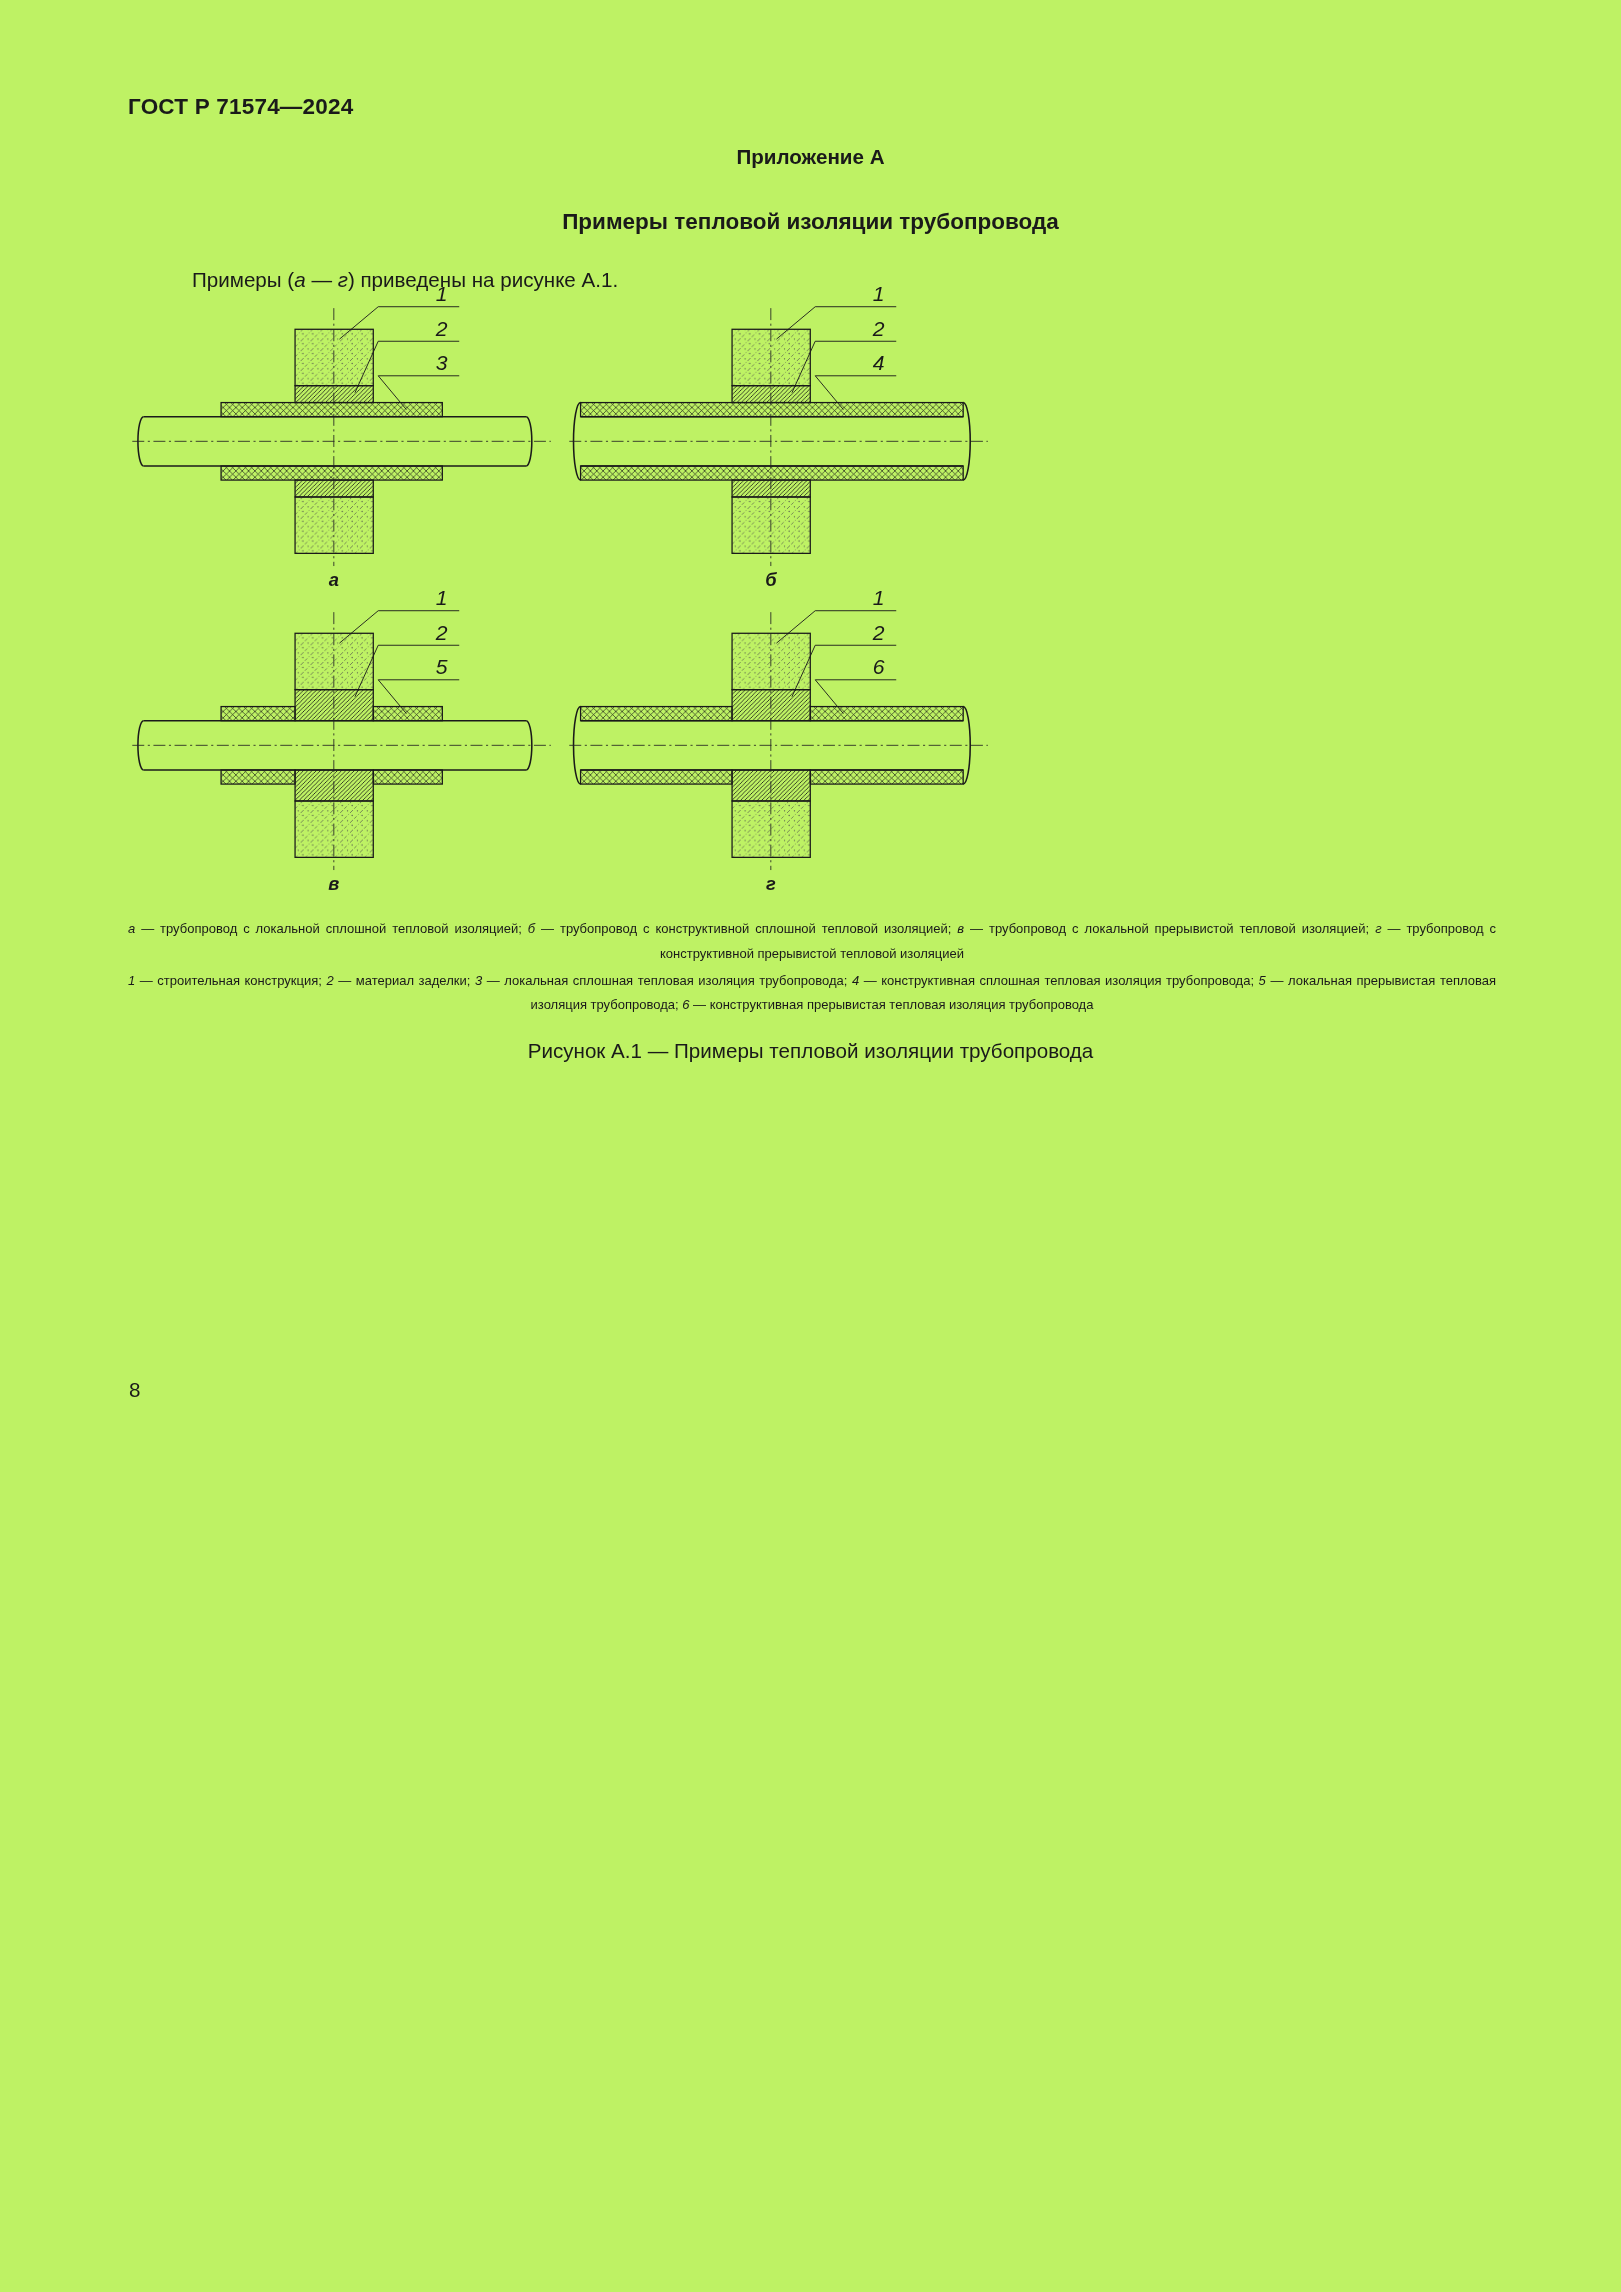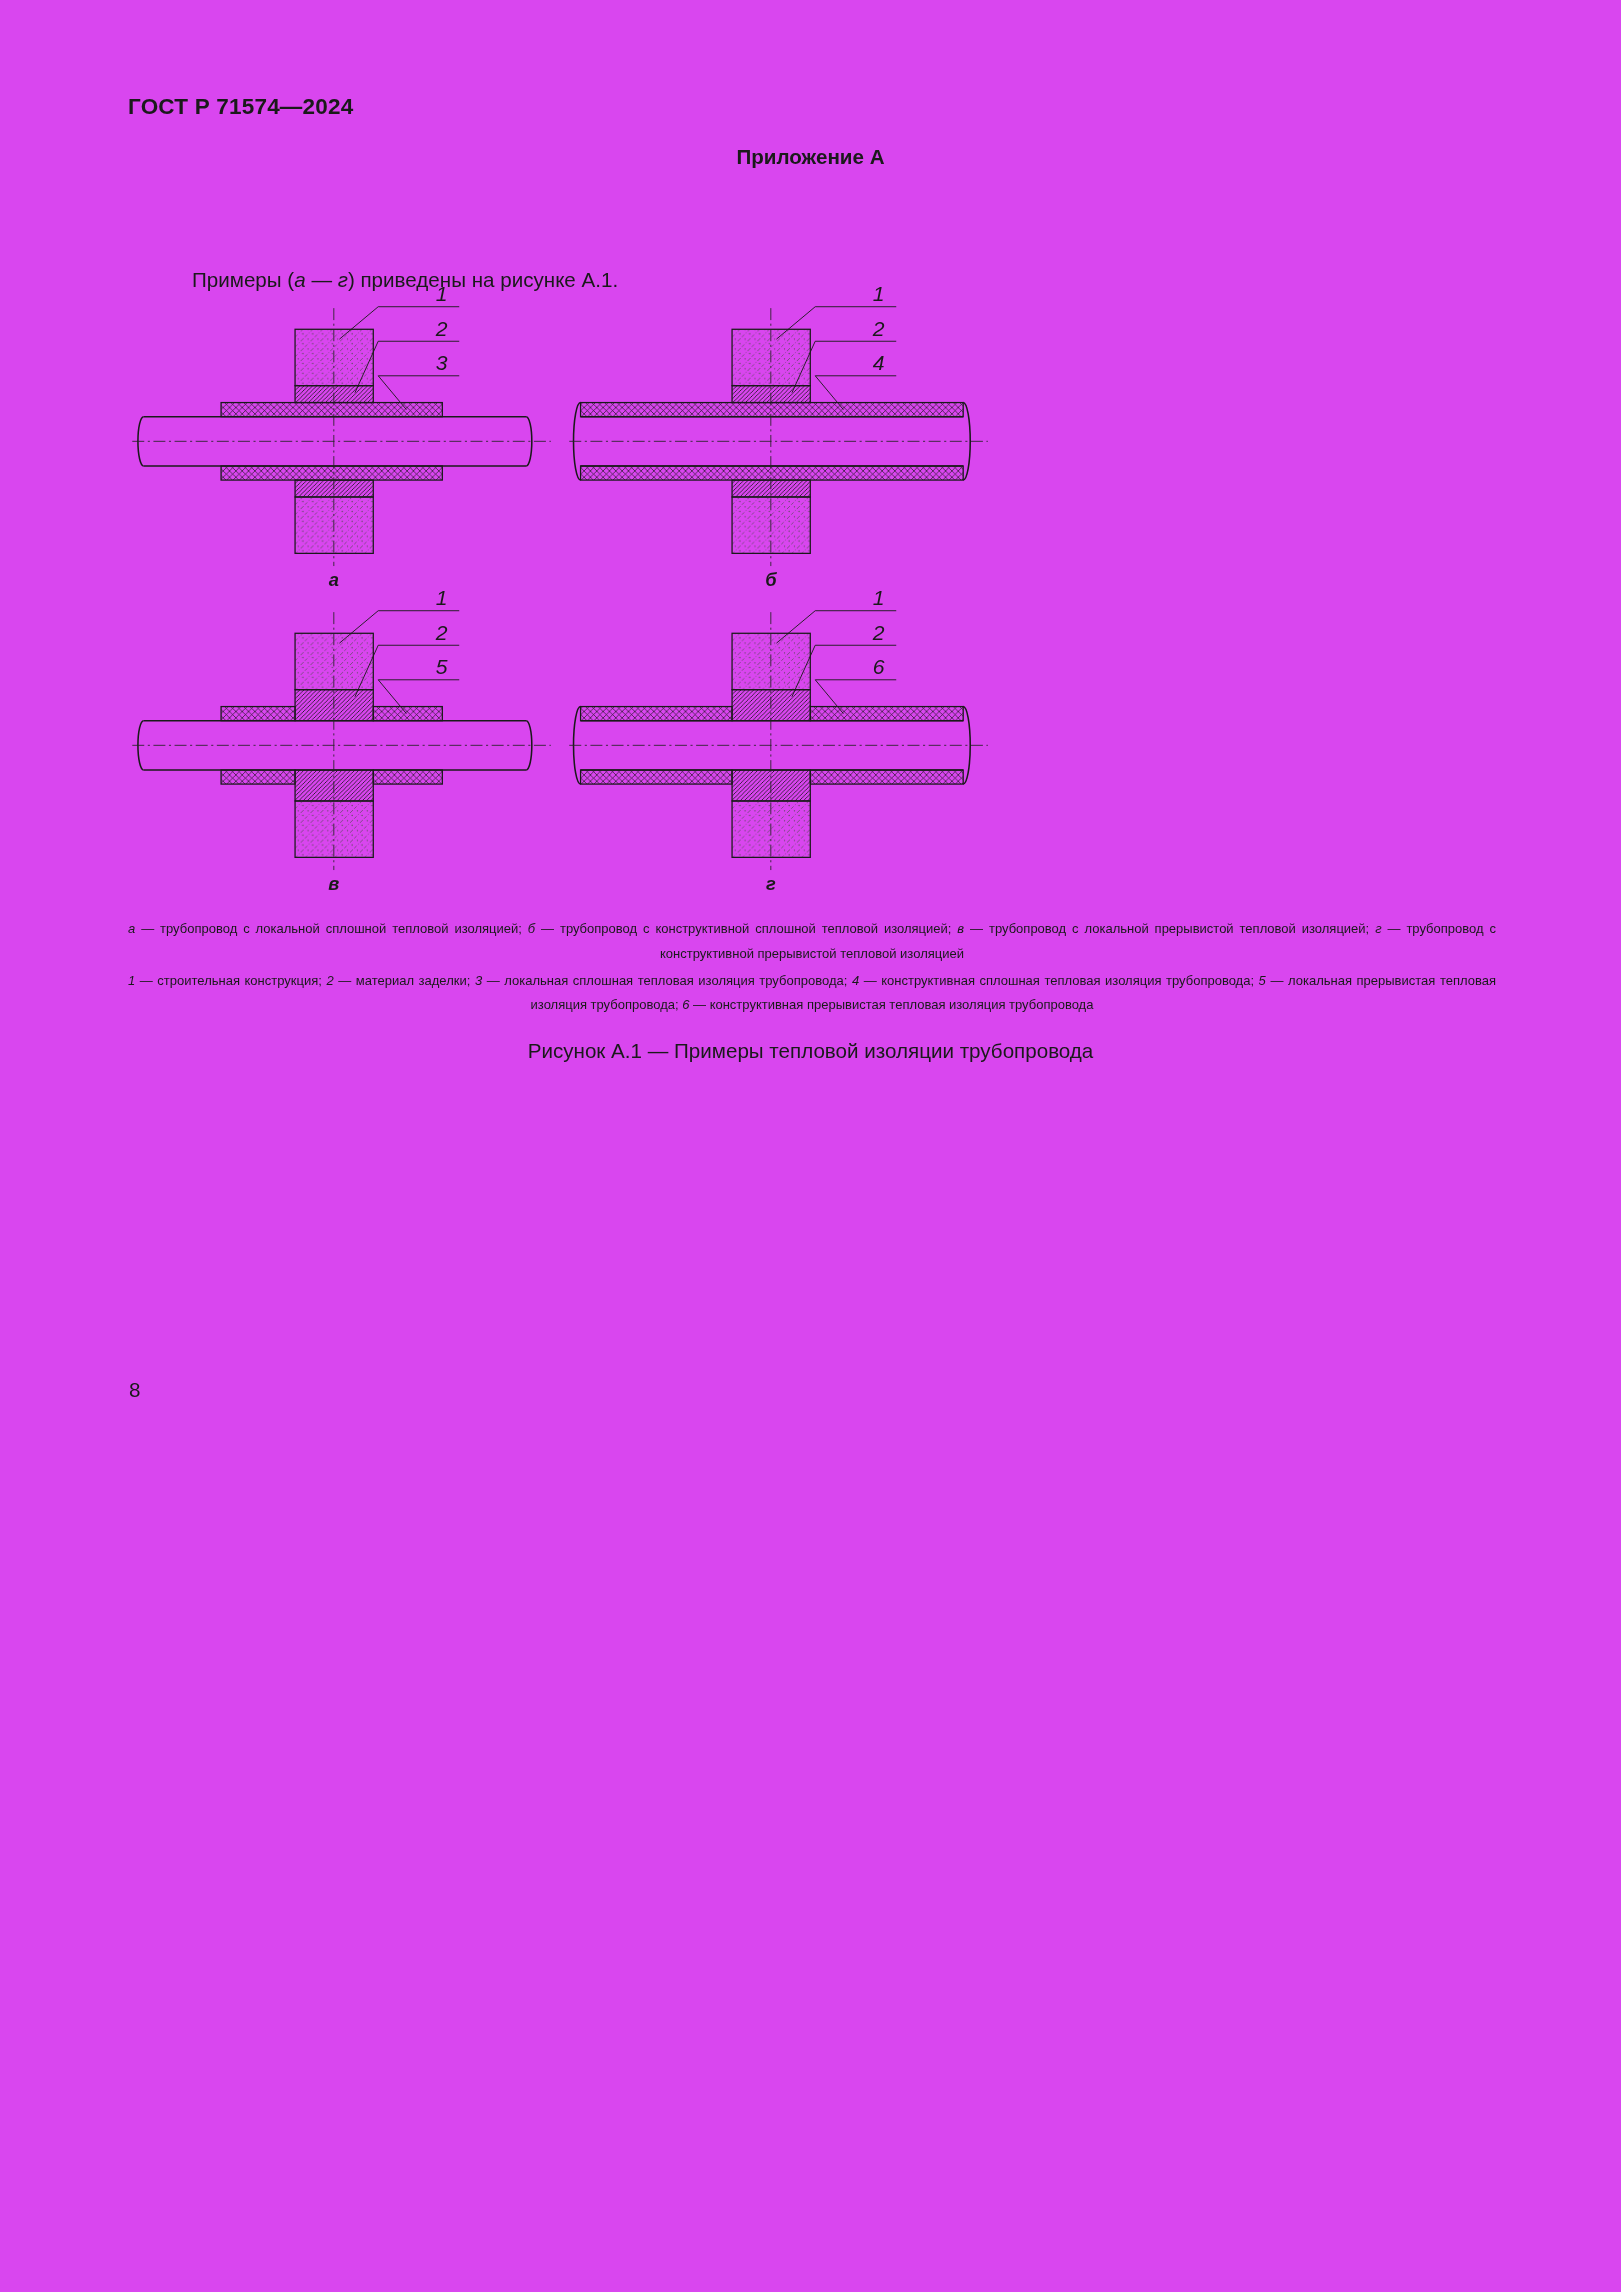--- a/index.html
+++ b/index.html
@@ -1,20 +1,20 @@
 <!DOCTYPE html>
 <html><head>
 <meta charset="utf-8">
 <style>
   html,body{margin:0;padding:0;background:#e8e8e8;}
   .page{
     position:relative;
     width:1621px;height:2293px;
     margin:0 auto;
-    background:#d946ef;
+    background:#bef264;
     font-family:"Liberation Sans","DejaVu Sans",sans-serif;
     color:#1a1a1a;
     overflow:hidden;
   }
   .it{font-style:italic;}
   .doc-header{
     position:absolute;left:128px;top:94px;
     font-size:22.5px;font-weight:bold;letter-spacing:0.2px;
   }
   .appendix{
@@ -54,20 +54,21 @@
 <body>
 
 <div class="page">
 
   <div class="doc-header">ГОСТ Р 71574—2024</div>
 
   <div class="appendix">
     <div>Приложение А</div>
   </div>
 
+  <div class="main-title">Примеры тепловой изоляции трубопровода</div>
 
   <p class="intro"><span>Примеры (</span><span class="it">а</span><span> — </span><span class="it">г</span><span>) приведены на рисунке А.1.</span></p>
 
   <div class="fig-grid">
     <div class="fig-cell"><svg viewBox="0 0 620 430" width="437" height="303">
           <defs>
     <pattern id="w0" width="14" height="14" patternUnits="userSpaceOnUse">
       <path d="M-2,16 L16,-2" stroke="#4a4a4a" stroke-width="0.9" stroke-dasharray="6 2.6 1.4 2.6" fill="none"></path>
       <circle cx="3.5" cy="4" r="0.9" fill="#4a4a4a"></circle>
               <circle cx="10" cy="10.5" r="0.9" fill="#4a4a4a"></circle>

